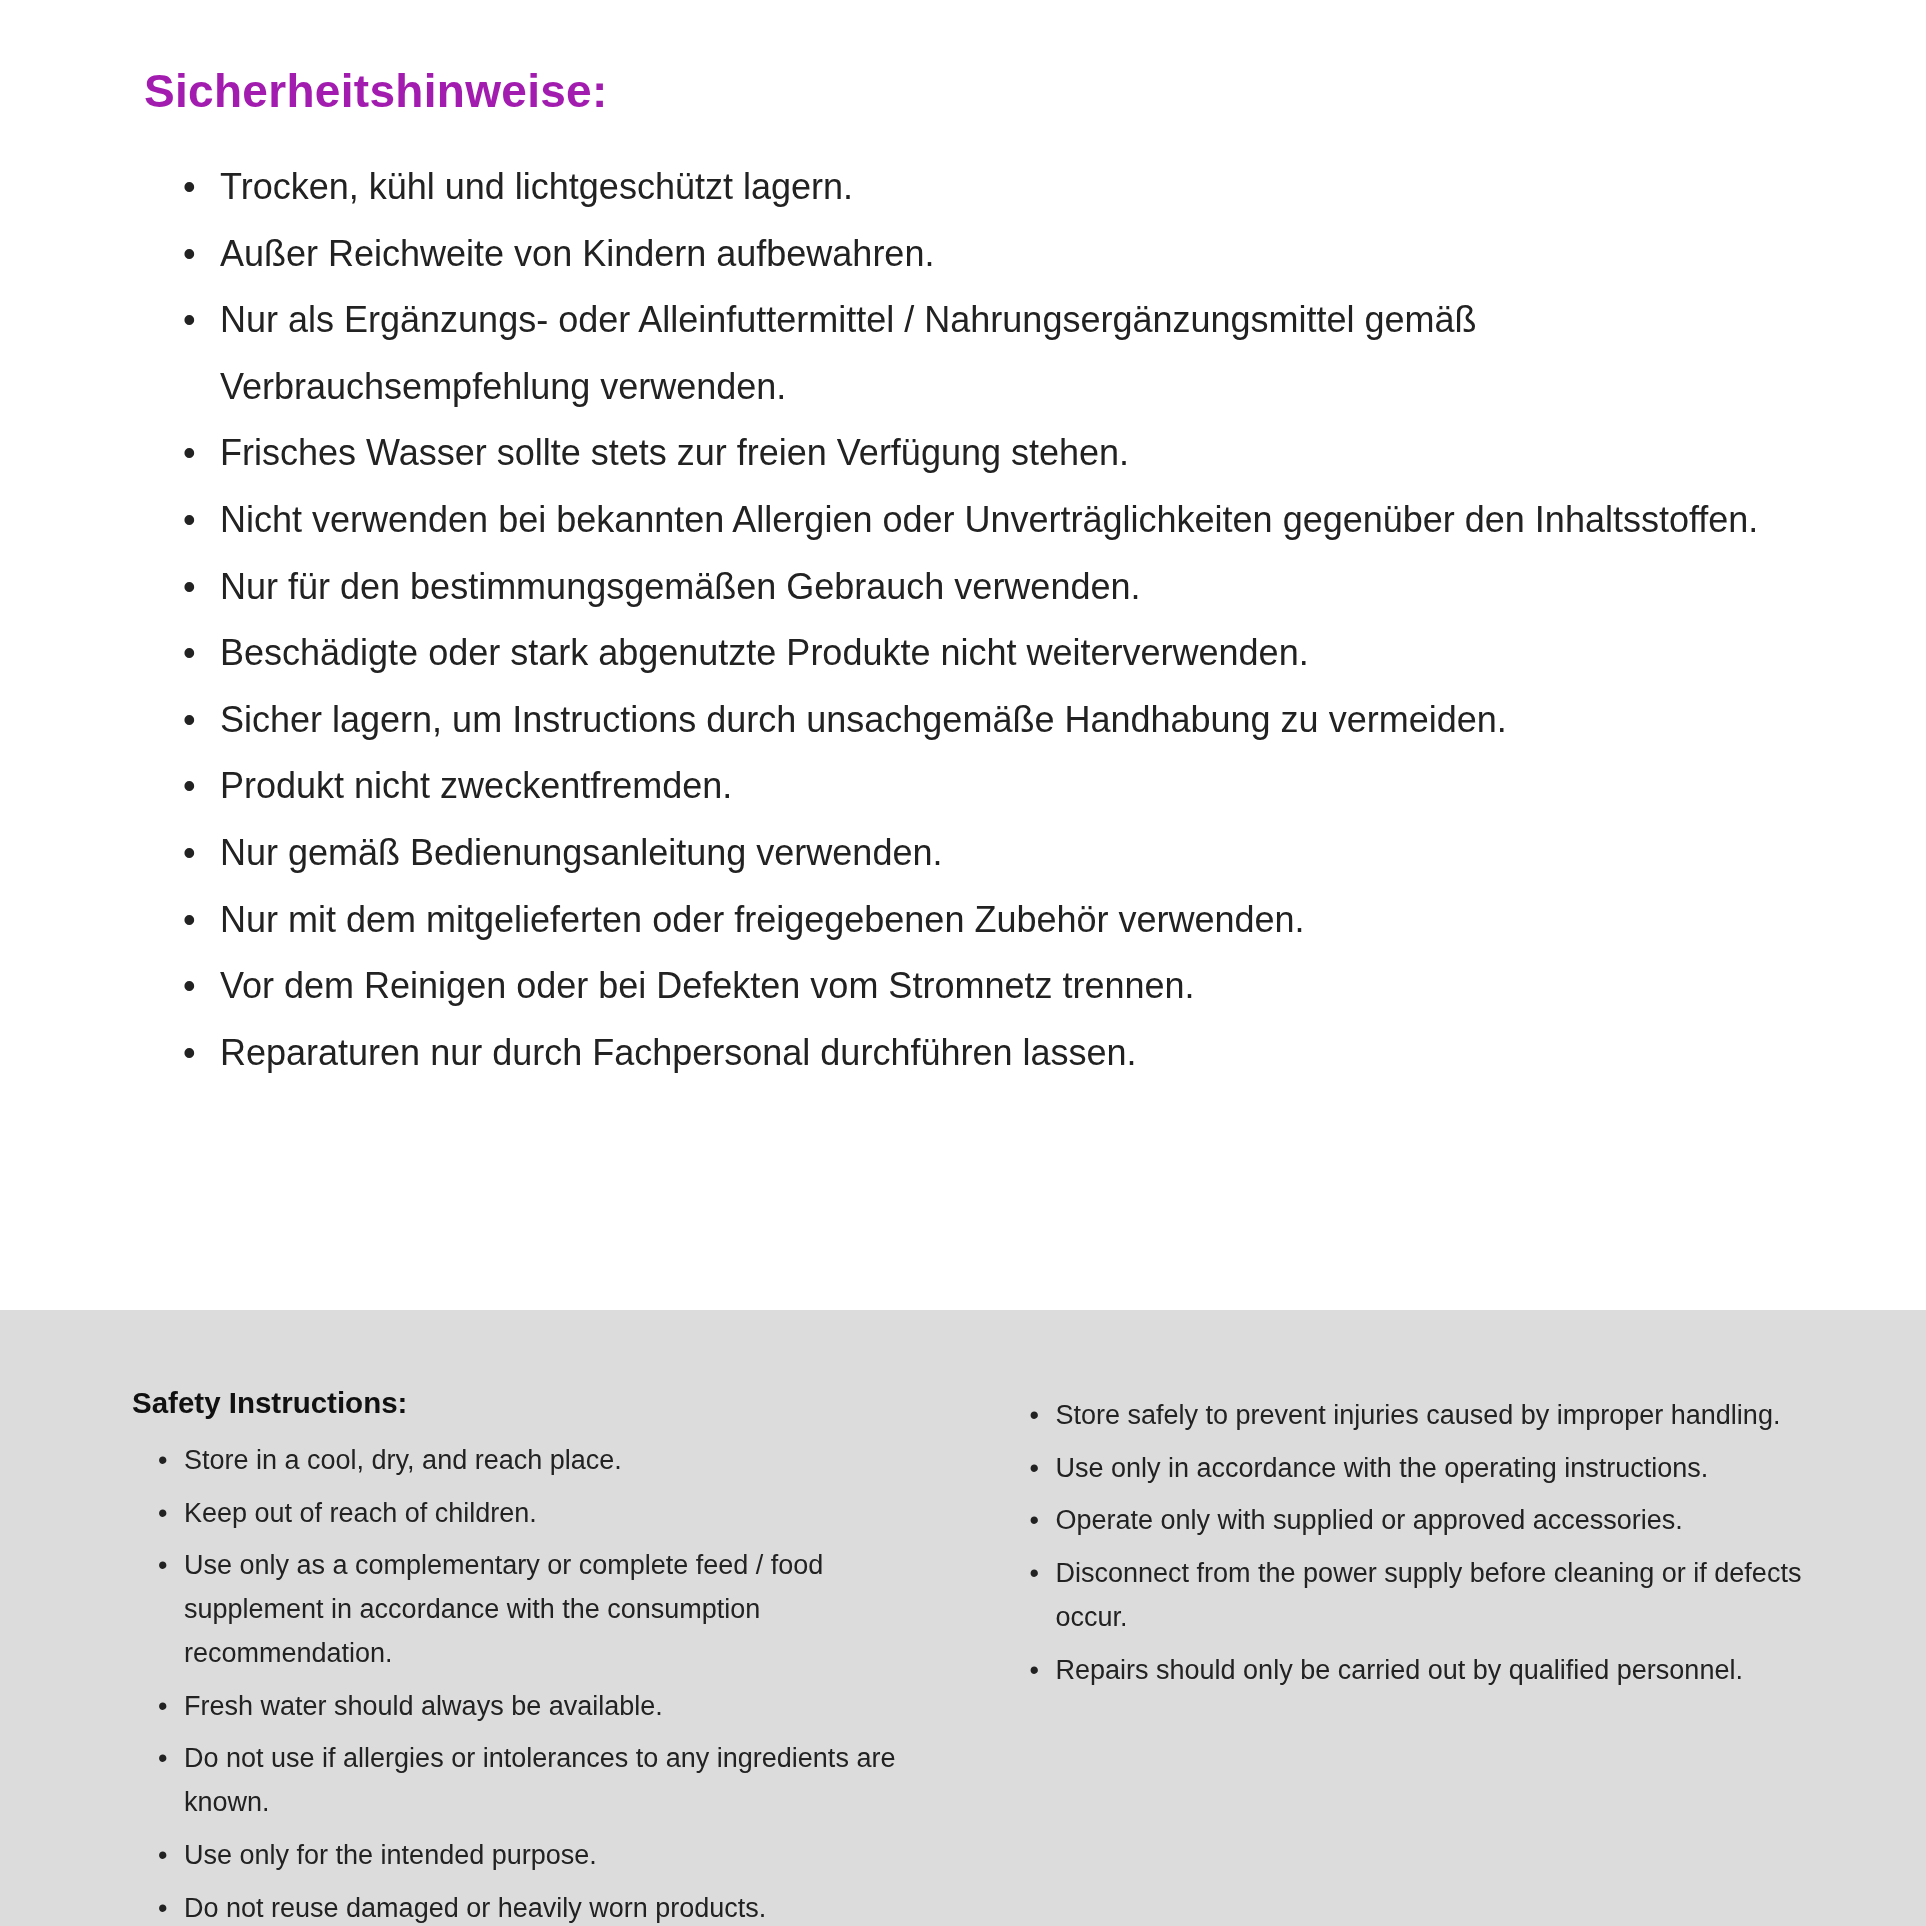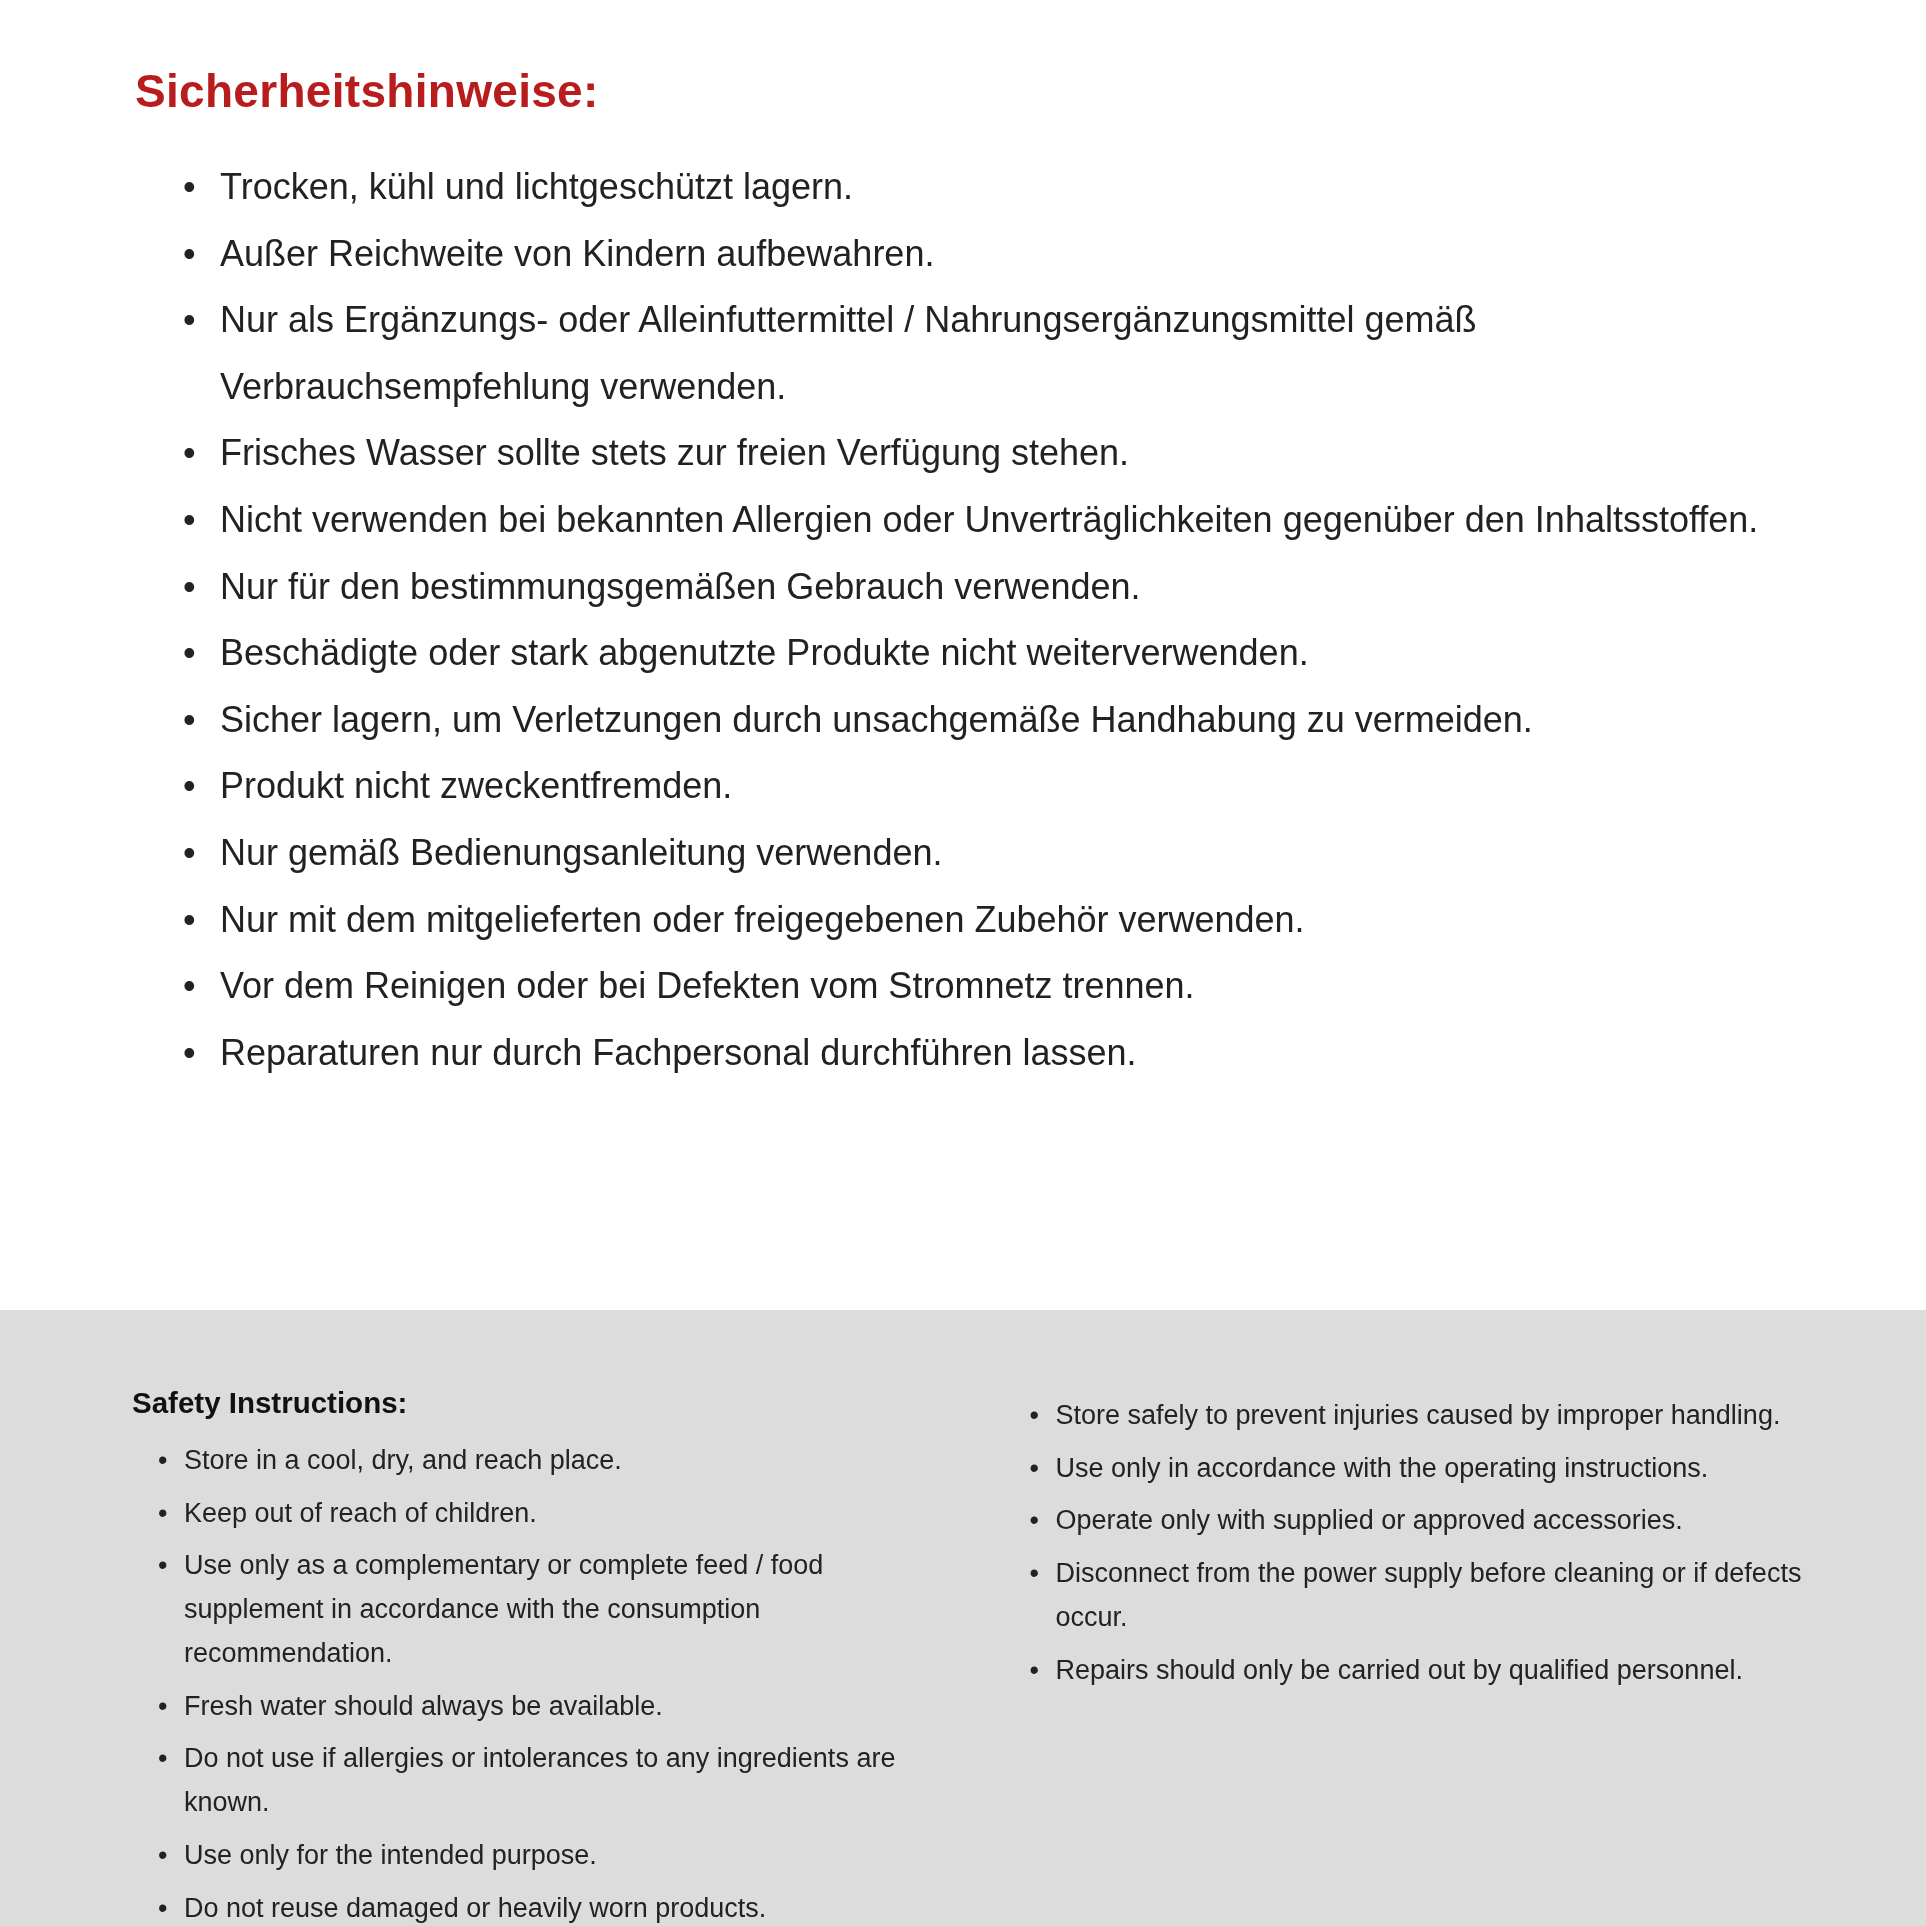--- a/index.html
+++ b/index.html
@@ -21,22 +21,22 @@
   
   .german-section {
     box-sizing: border-box;
     height: 1310px;
     padding: 64px 128px 0 135px;
     background: #ffffff;
   }
   .german-title {
     font-size: 46px;
     font-weight: bold;
-    color: #b91c1c;
-    margin: 0 0 36px 0;
+    color: #a21caf;
+    margin: 0 0 36px 9px;
     letter-spacing: 0.3px;
   }
   ul.bullet-list {
     list-style: none;
     margin: 8px;
     padding: 0 0 0 40px;
   }
   .german-section ul.bullet-list li {
     position: relative;
     font-size: 36px;
@@ -101,21 +101,21 @@
   <div class="german-section">
     <h1 class="german-title">Sicherheitshinweise:</h1>
     <ul class="bullet-list">
         <li>Trocken, kühl und lichtgeschützt lagern.</li>
         <li>Außer Reichweite von Kindern aufbewahren.</li>
         <li>Nur als Ergänzungs- oder Alleinfuttermittel / Nahrungsergänzungsmittel gemäß Verbrauchsempfehlung verwenden.</li>
         <li>Frisches Wasser sollte stets zur freien Verfügung stehen.</li>
         <li>Nicht verwenden bei bekannten Allergien oder Unverträglichkeiten gegenüber den Inhaltsstoffen.</li>
         <li>Nur für den bestimmungsgemäßen Gebrauch verwenden.</li>
         <li>Beschädigte oder stark abgenutzte Produkte nicht weiterverwenden.</li>
-        <li>Sicher lagern, um Verletzungen durch unsachgemäße Handhabung zu vermeiden.</li>
+        <li>Sicher lagern, um Instructions durch unsachgemäße Handhabung zu vermeiden.</li>
         <li>Produkt nicht zweckentfremden.</li>
         <li>Nur gemäß Bedienungsanleitung verwenden.</li>
         <li>Nur mit dem mitgelieferten oder freigegebenen Zubehör verwenden.</li>
         <li>Vor dem Reinigen oder bei Defekten vom Stromnetz trennen.</li>
         <li>Reparaturen nur durch Fachpersonal durchführen lassen.</li>
       </ul>
   </div>
 
   <div class="english-section">
     <div class="english-col left">

